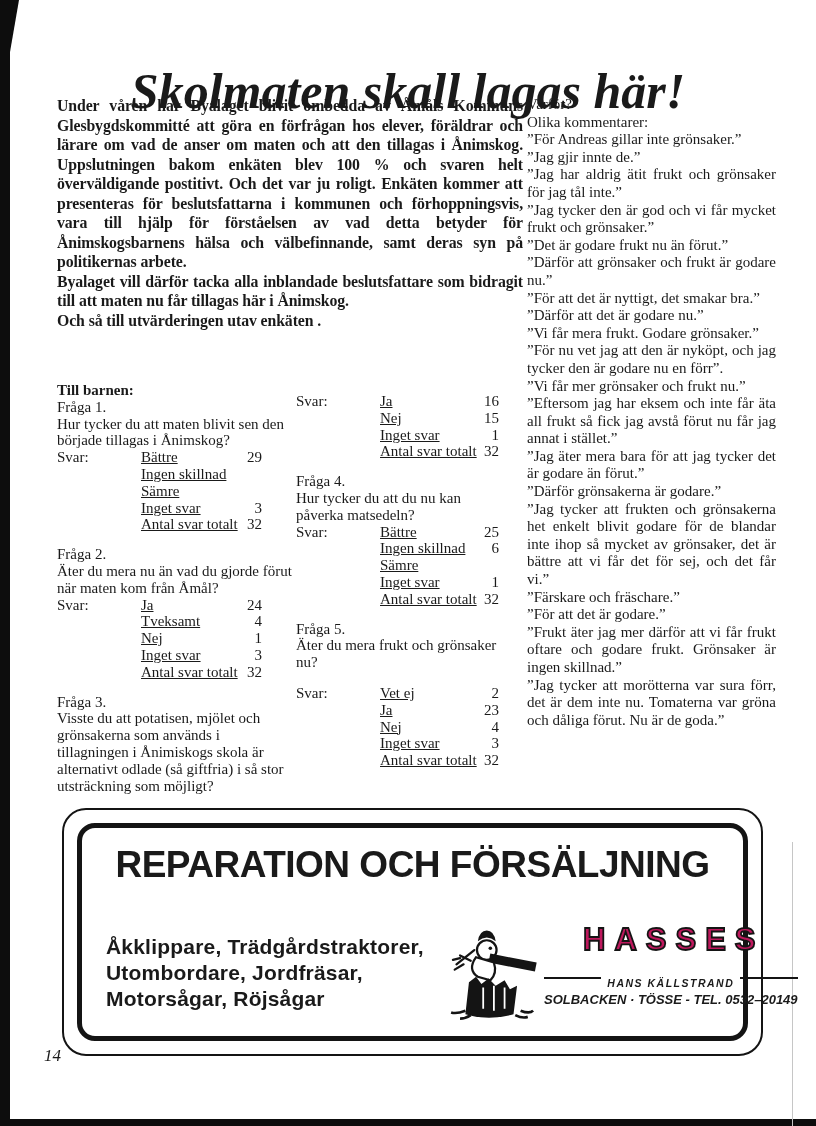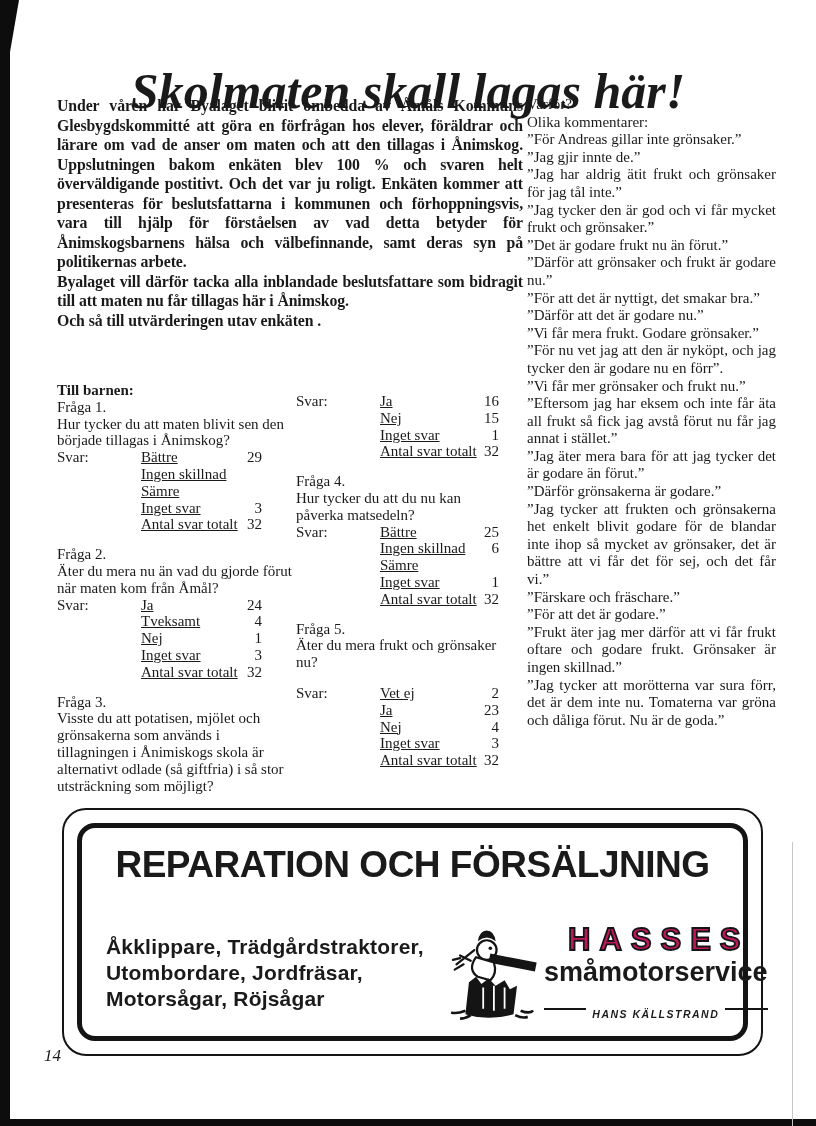--- a/index.html
+++ b/index.html
@@ -284,26 +284,26 @@
           <circle cx="48" cy="22" r="11" fill="#ffffff" stroke="#141414" stroke-width="2.5"></circle>
           <circle cx="52" cy="20" r="2" fill="#141414"></circle>
           <polygon points="52,26 104,36 102,46 50,36" fill="#141414"></polygon>
           <path d="M36 30 q-10 14 2 22 l14 4 q8 -8 4 -20 z" fill="#ffffff" stroke="#141414" stroke-width="2.5"></path>
           <path d="M28 58 l8 -6 6 8 8 -6 8 8 10 -6 6 10 8 -4 -4 32 q-28 8 -54 0 z" fill="#141414"></path>
           <path d="M24 90 q-10 4 -16 2 M86 90 q10 4 14 0 M30 95 q-6 4 -12 4 M80 95 q8 4 14 2" fill="none" stroke="#141414" stroke-width="3"></path>
           <path d="M44 64 v24 M56 62 v28 M68 64 v24" stroke="#ffffff" stroke-width="2" fill="none"></path>
         </svg>
         <div class="ad-brandcol">
           <div class="brand">HASSES</div>
-          <div class="brand-sub">småmotorservice</div>
           <div class="owner-row">
             <span class="rule"></span>
             <span class="owner">HANS KÄLLSTRAND</span>
             <span class="rule"></span>
           </div>
+          <div class="contact">SOLBACKEN · TÖSSE - TEL. 0532–20149</div>
         </div>
       </div>
     </div>
   </div>
 
   <div class="page-number">14</div>
 
 </div>
 
 </body></html>

